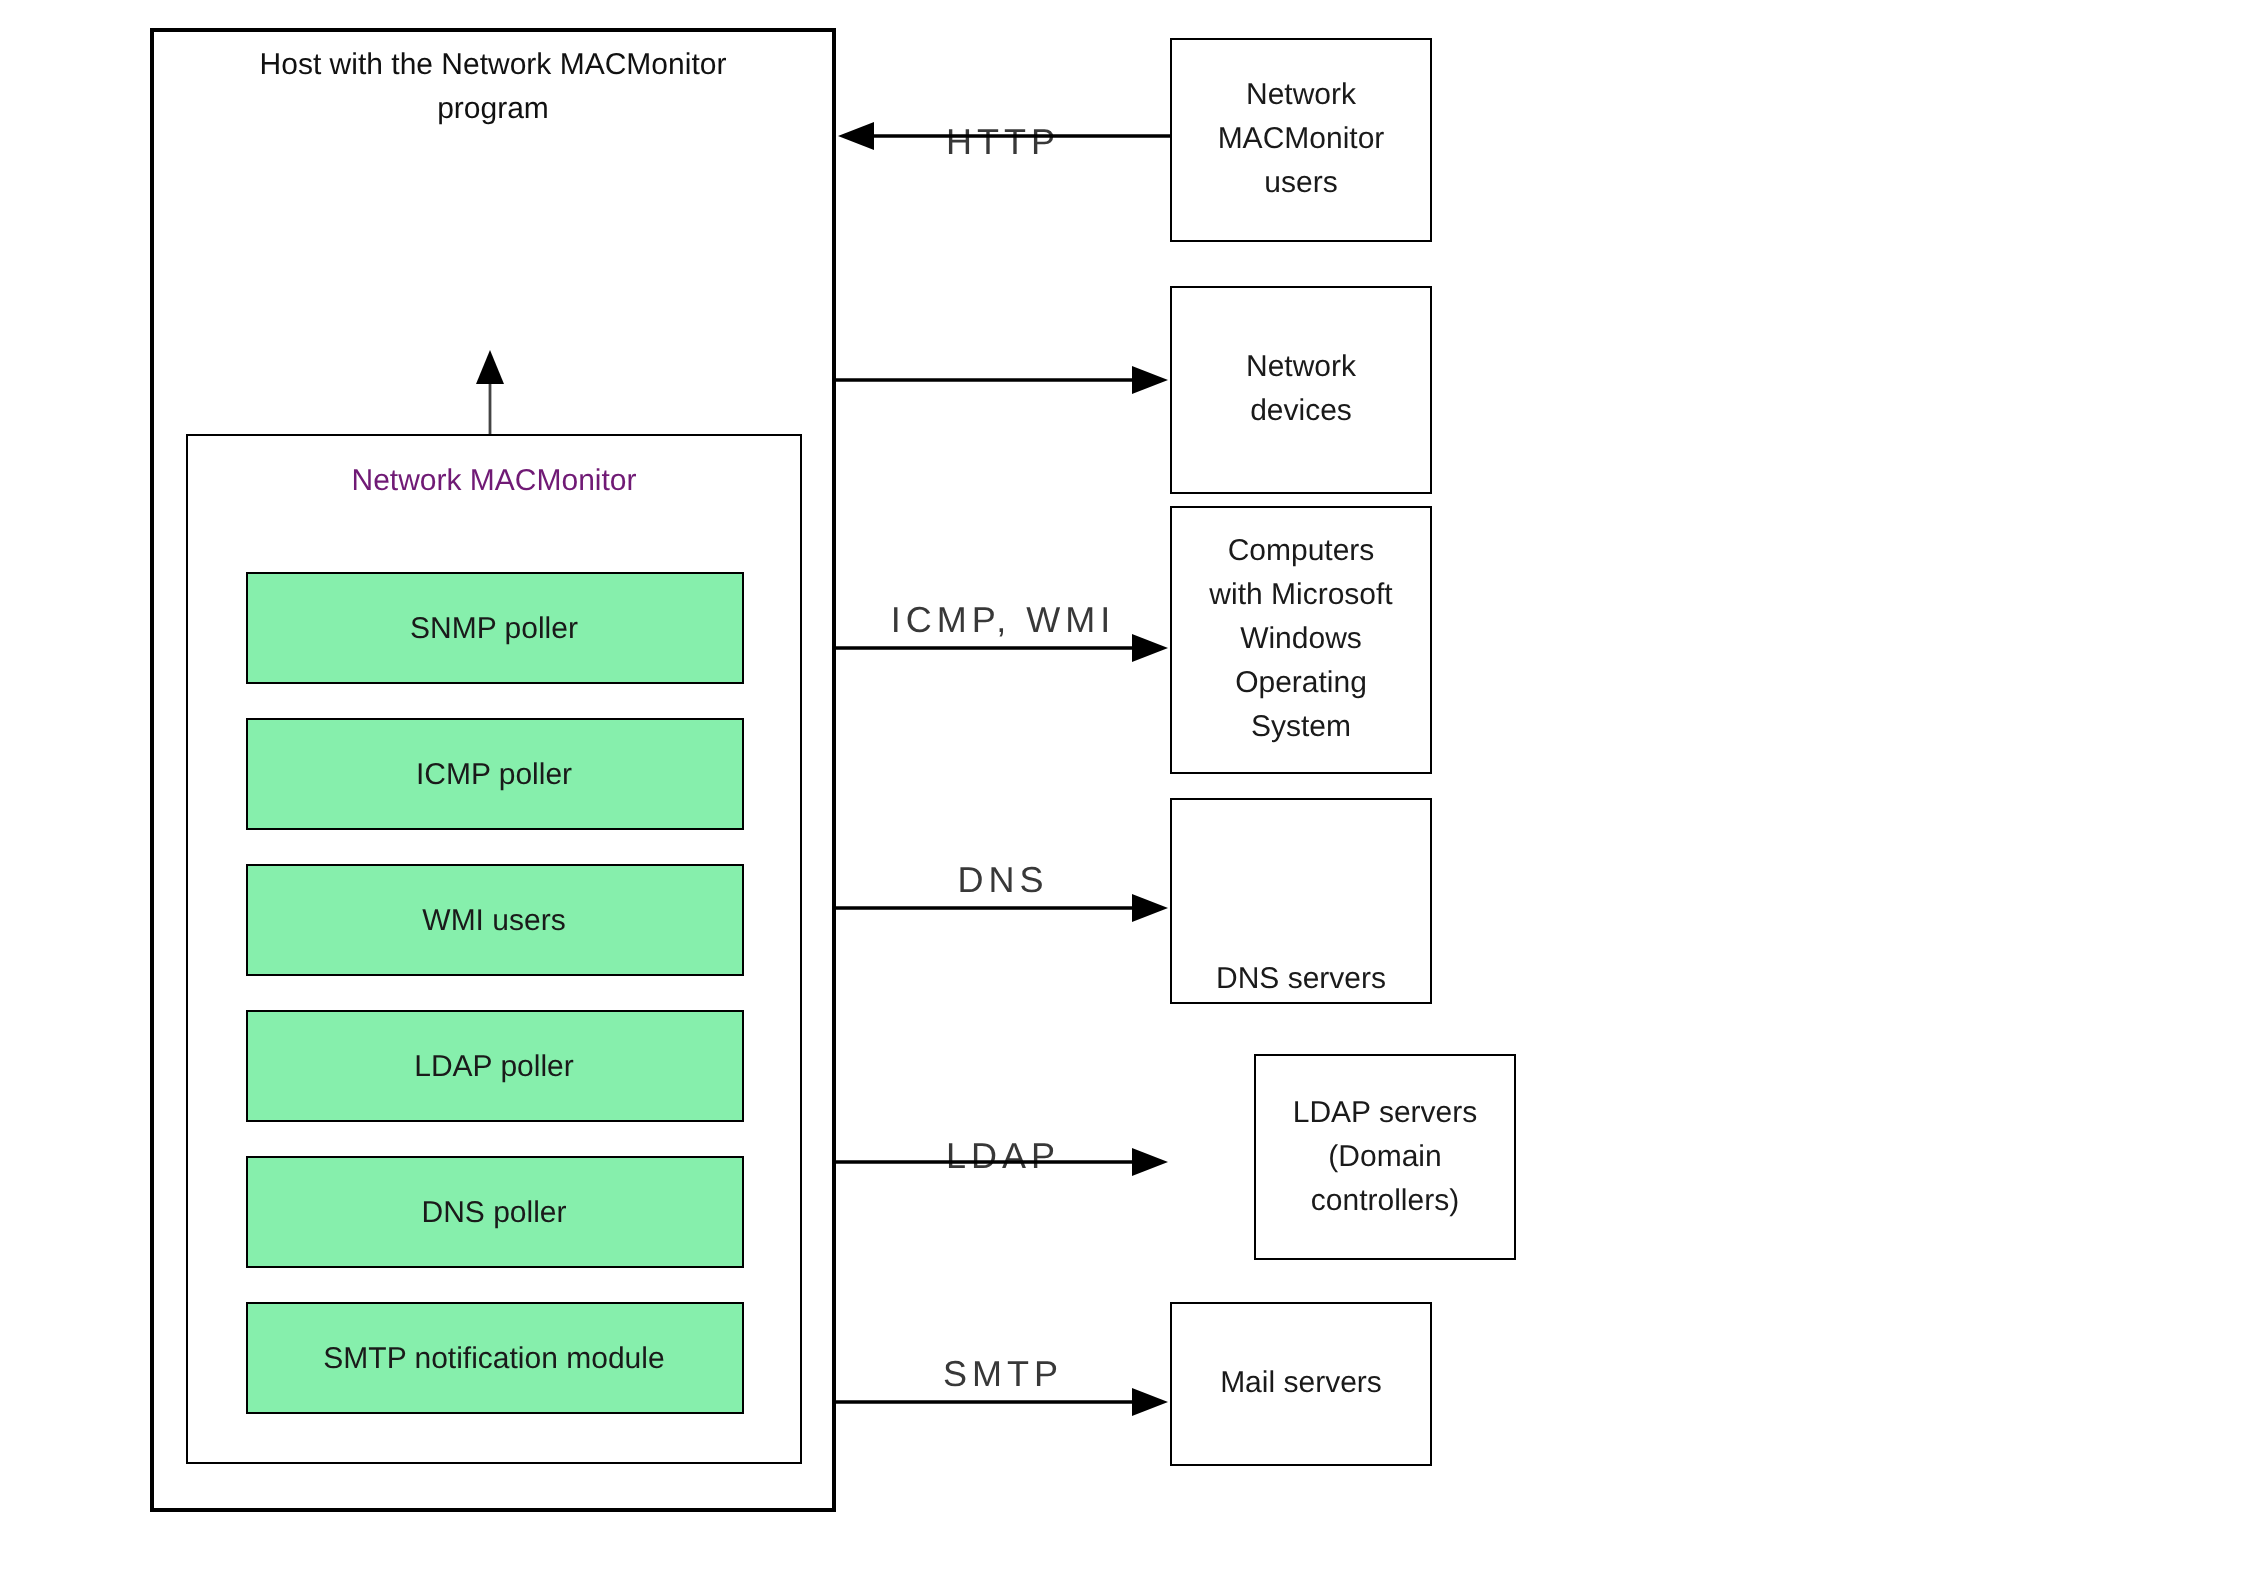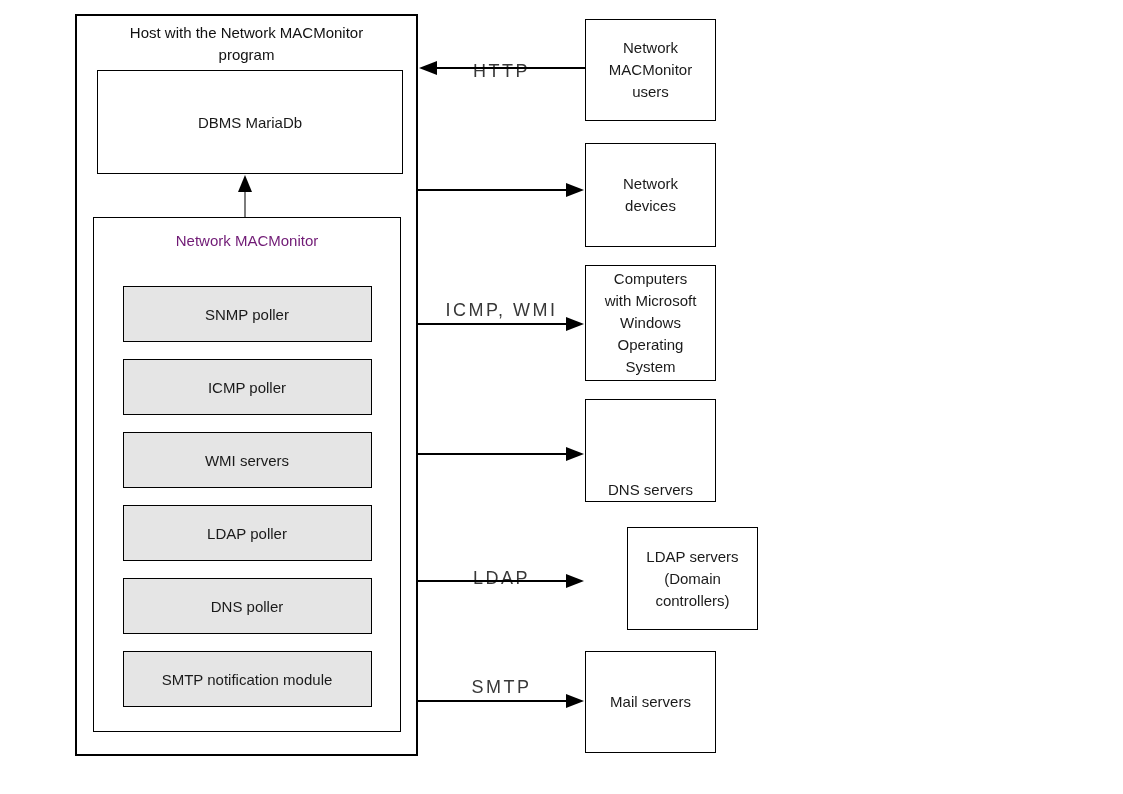--- a/index.html
+++ b/index.html
@@ -30,37 +30,37 @@
     position:absolute;left:16px;top:201px;width:308px;height:515px;
     border:1.5px solid #000;box-sizing:border-box;background:#fff;
   }
   .monitor-title{
     margin-top:12px;text-align:center;font-size:15px;line-height:22px;color:#701a75;
   }
   .module-box{
     width:249px;height:56px;margin:17px auto 0 auto;
     border:1.5px solid #000;box-sizing:border-box;
     display:flex;align-items:center;justify-content:center;
-    font-size:15px;background:#e5e5e5;
+    font-size:15px;background:#86efac;
   }
   .module-box.first{margin-top:34px;}
   
   .ext-box{
     position:absolute;left:585px;width:131px;
     border:1.5px solid #000;box-sizing:border-box;background:#fff;
     display:flex;align-items:center;justify-content:center;
     text-align:center;font-size:15px;line-height:22px;
     padding:0 15px;
   }
   .ext-users{top:19px;height:102px;}
   .ext-devices{top:143px;height:104px;}
-  .ext-computers{top:265px;height:116px;}
+  .ext-computers{top:253px;height:134px;}
   .ext-dns{top:399px;height:103px;align-items:flex-end;}
   .ext-ldap{top:527px;height:103px;margin-left:42px;}
-  .ext-mail{top:651px;height:102px;}
+  .ext-mail{top:651px;height:82px;}
   
   .proto-label{
     position:absolute;left:420px;width:163px;height:26px;
     text-align:center;line-height:26px;
     font-size:18px;letter-spacing:2.5px;color:#383838;
   }
   .pl-http{top:58px;}
   .pl-snmp{top:163px;}
   .pl-icmp{top:297px;}
   .pl-dns{top:427px;}
@@ -73,35 +73,32 @@
   .connectors polygon{fill:#000;}
 </style>
 </head>
 <body>
 
 <div class="canvas">
 
   <div class="host-box">
     <div class="host-title">Host with the Network MACMonitor program</div>
 
-    <div class="dbms-box">
-      <span>DBMS MariaDb</span>
-    </div>
 
     <div class="monitor-box">
       <div class="monitor-title">Network MACMonitor</div>
 
       <div class="module-box first">
         <span>SNMP poller</span>
       </div>
       <div class="module-box">
         <span>ICMP poller</span>
       </div>
       <div class="module-box">
-        <span>WMI servers</span>
+        <span>WMI users</span>
       </div>
       <div class="module-box">
         <span>LDAP poller</span>
       </div>
       <div class="module-box">
         <span>DNS poller</span>
       </div>
       <div class="module-box">
         <span>SMTP notification module</span>
       </div>
@@ -122,20 +119,21 @@
   </div>
   <div class="ext-box ext-ldap">
     <span>LDAP servers (Domain controllers)</span>
   </div>
   <div class="ext-box ext-mail">
     <span>Mail servers</span>
   </div>
 
   <div class="proto-label pl-http">HTTP</div>
   <div class="proto-label pl-icmp">ICMP, WMI</div>
+  <div class="proto-label pl-dns">DNS</div>
   <div class="proto-label pl-ldap">LDAP</div>
   <div class="proto-label pl-smtp">SMTP</div>
 
   <svg class="connectors" viewBox="0 0 1123 794" xmlns="http://www.w3.org/2000/svg">
 
     <g>
       <line class="thin" x1="245" y1="217" x2="245" y2="190"></line>
       <polygon points="245,175 238,192 252,192"></polygon>
     </g>
 

